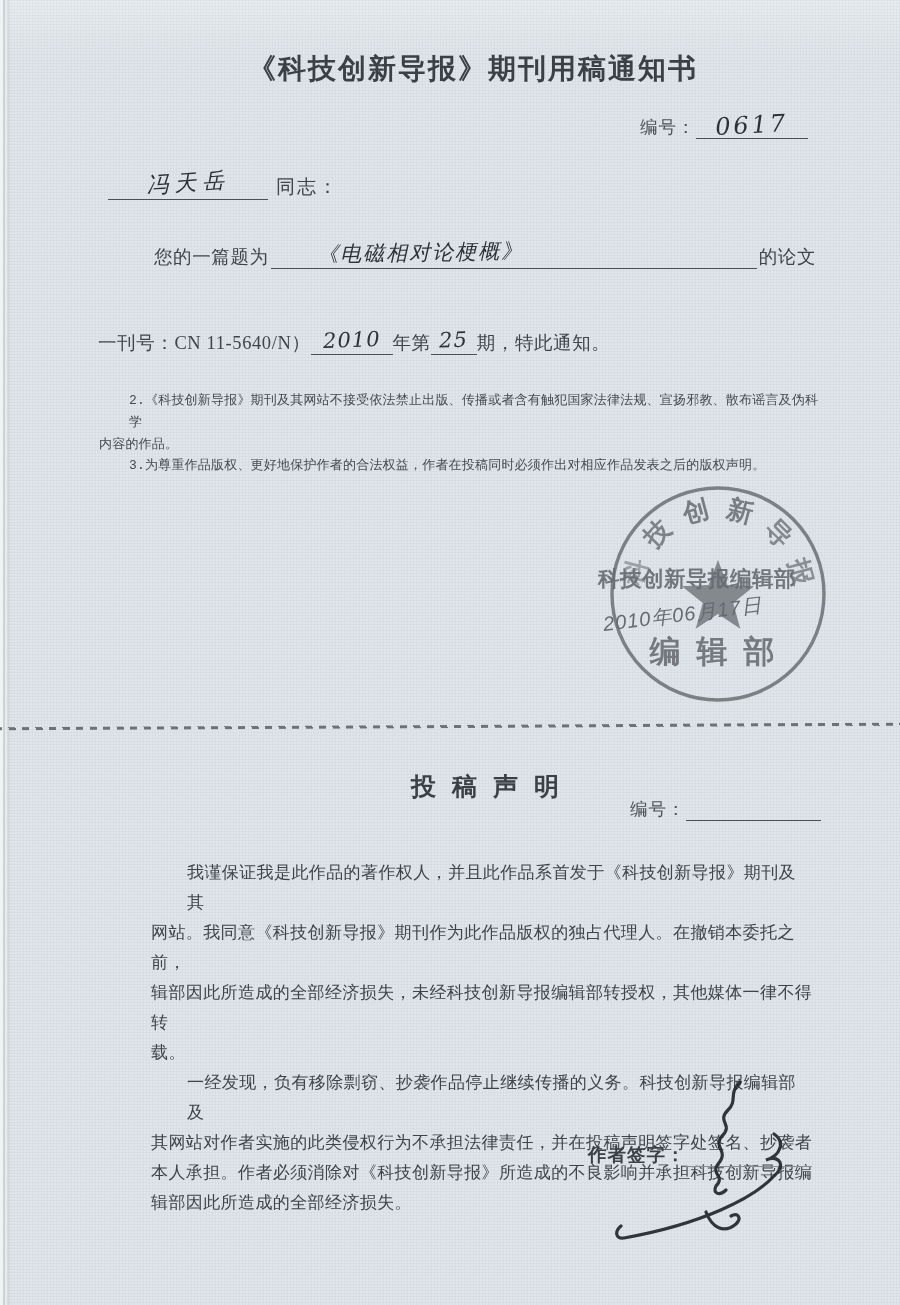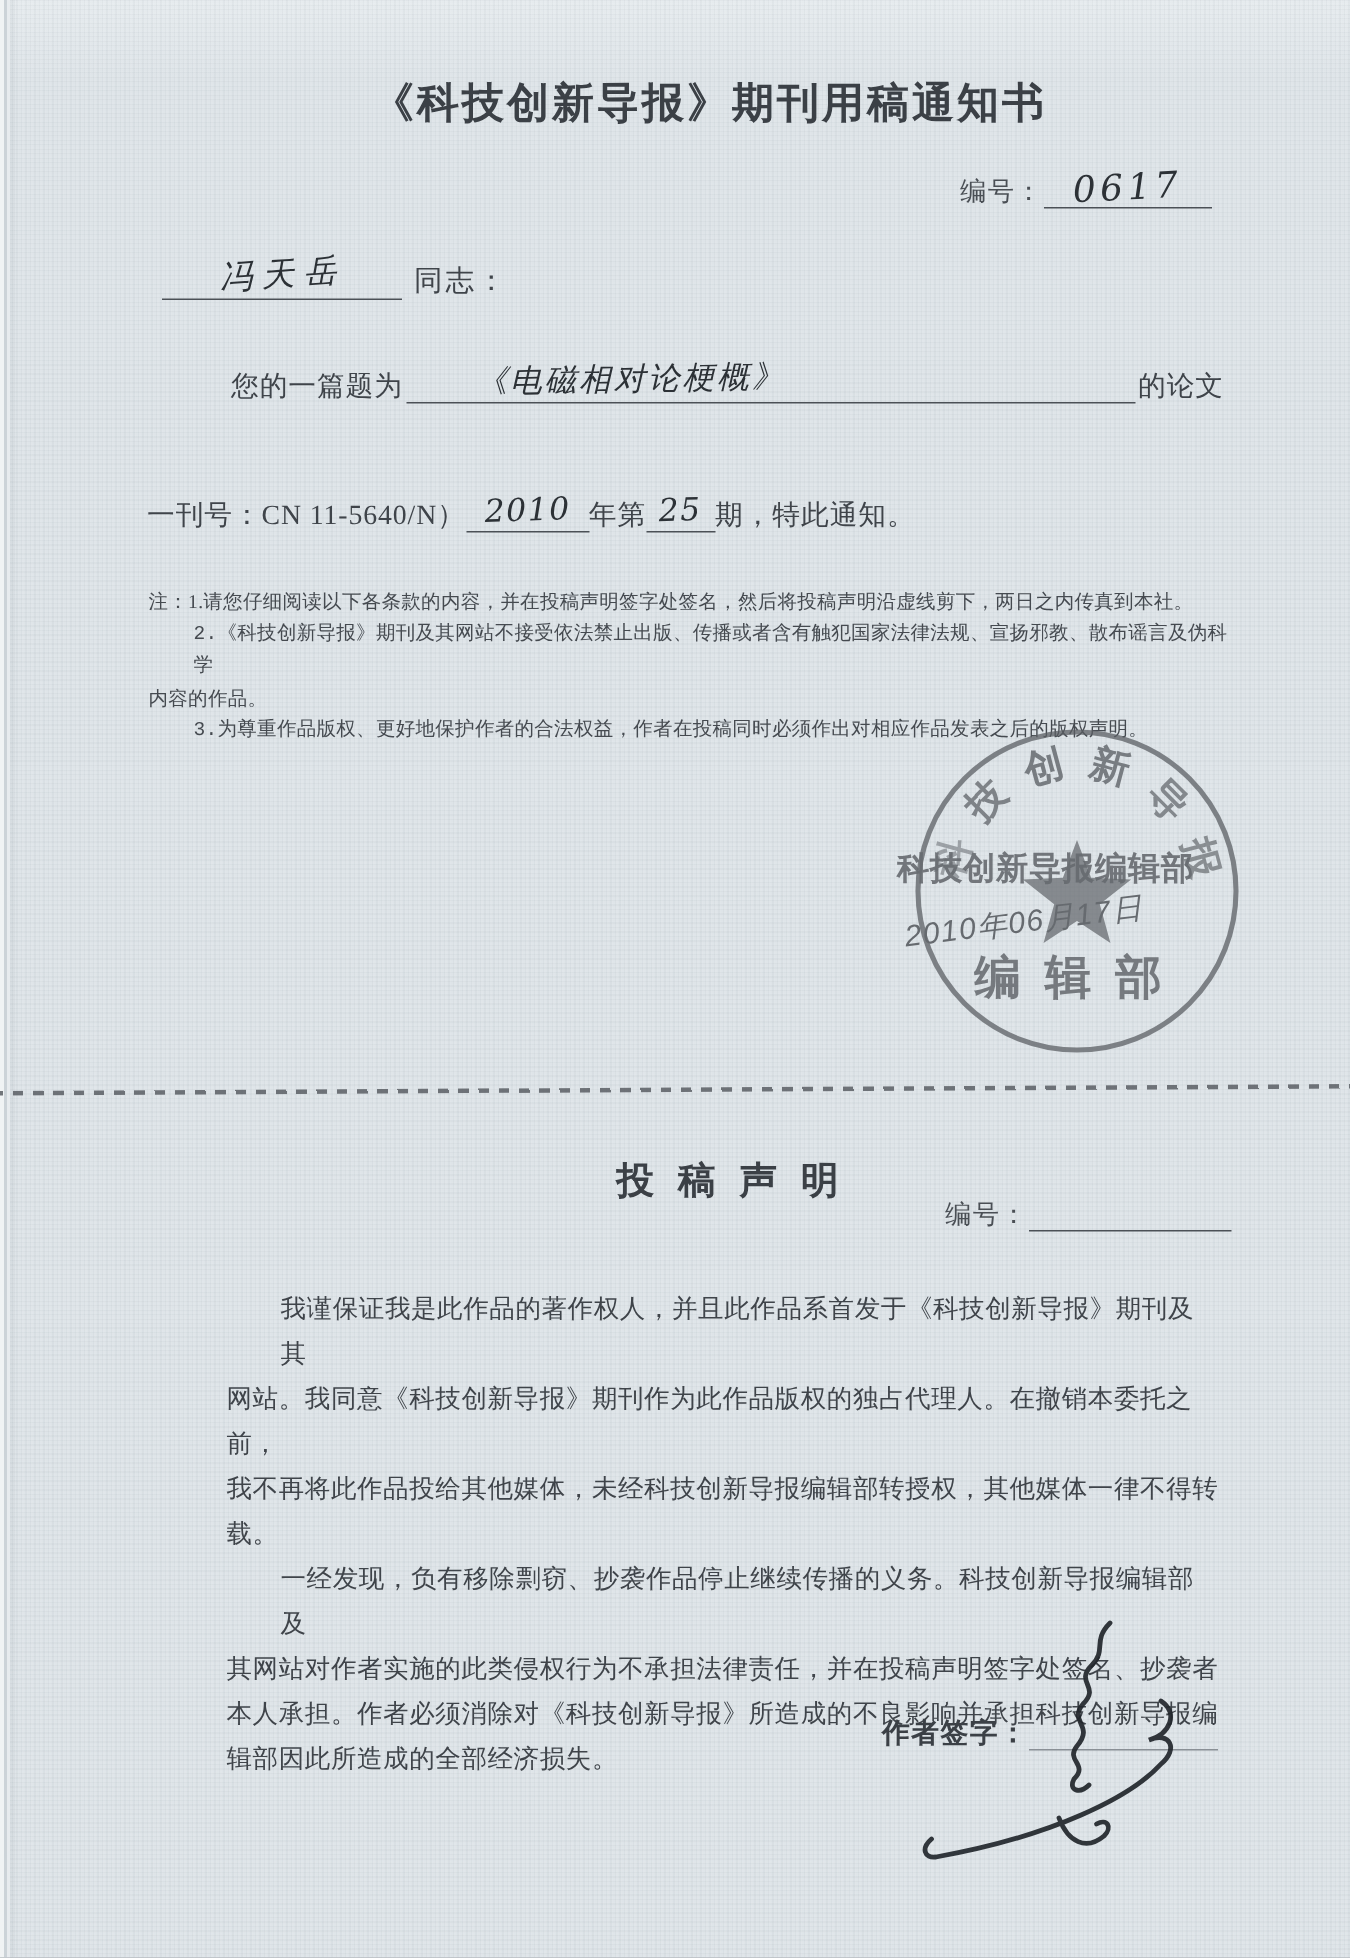--- a/index.html
+++ b/index.html
@@ -93,21 +93,20 @@
 
   <div class="body-line line3">
     <span class="prefix">一刊号：CN 11-5640/N）</span>
     <span class="blank blank-year"><span class="hand">2010</span></span>
     <span class="mid">年第</span>
     <span class="blank blank-issue"><span class="hand">25</span></span>
     <span class="suffix">期，特此通知。</span>
   </div>
 
   <div class="notes">
-    <div>注：1.请您仔细阅读以下各条款的内容，并在投稿声明签字处签名，然后将投稿声明沿虚线剪下，两日之内传真到本社。</div>
     <div class="indent">2.《科技创新导报》期刊及其网站不接受依法禁止出版、传播或者含有触犯国家法律法规、宣扬邪教、散布谣言及伪科学</div>
     <div>内容的作品。</div>
     <div class="indent">3.为尊重作品版权、更好地保护作者的合法权益，作者在投稿同时必须作出对相应作品发表之后的版权声明。</div>
   </div>
 
   <svg class="stamp-svg" width="256" height="252" viewBox="0 0 256 252">
     <circle cx="122" cy="118" r="106" fill="none" stroke="#5a5e63" stroke-width="3.4" opacity="0.82"></circle>
     <text transform="translate(38.9 95.7) rotate(-75)" y="9" text-anchor="middle" font-size="26" font-weight="bold" opacity="0.55">科</text>
     <text transform="translate(61.2 57.2) rotate(-45)" y="9" text-anchor="middle" font-size="26" font-weight="bold" opacity="0.8">技</text>
     <text transform="translate(99.7 34.9) rotate(-15)" y="9" text-anchor="middle" font-size="26" font-weight="bold" opacity="0.85">创</text>
@@ -125,21 +124,21 @@
   <div class="decl-title">投稿声明</div>
 
   <div class="serial-row serial-2">
     <span class="serial-label">编号：</span>
     <span class="blank"><span class="hand"></span></span>
   </div>
 
   <div class="decl-body">
     <div class="first">我谨保证我是此作品的著作权人，并且此作品系首发于《科技创新导报》期刊及其</div>
     <div>网站。我同意《科技创新导报》期刊作为此作品版权的独占代理人。在撤销本委托之前，</div>
-    <div>我不再将此作品投给其他媒体，未经科技创新导报编辑部转授权，其他媒体一律不得转</div>
+    <div>辑部因此所造成的全部经济损失，未经科技创新导报编辑部转授权，其他媒体一律不得转</div>
     <div>载。</div>
     <div class="first">一经发现，负有移除剽窃、抄袭作品停止继续传播的义务。科技创新导报编辑部及</div>
     <div>其网站对作者实施的此类侵权行为不承担法律责任，并在投稿声明签字处签名、抄袭者</div>
     <div>本人承担。作者必须消除对《科技创新导报》所造成的不良影响并承担科技创新导报编</div>
     <div>辑部因此所造成的全部经济损失。</div>
   </div>
 
   <div class="sig-row">
     <span class="sig-label">作者签字：</span>
     <span class="blank"></span>

